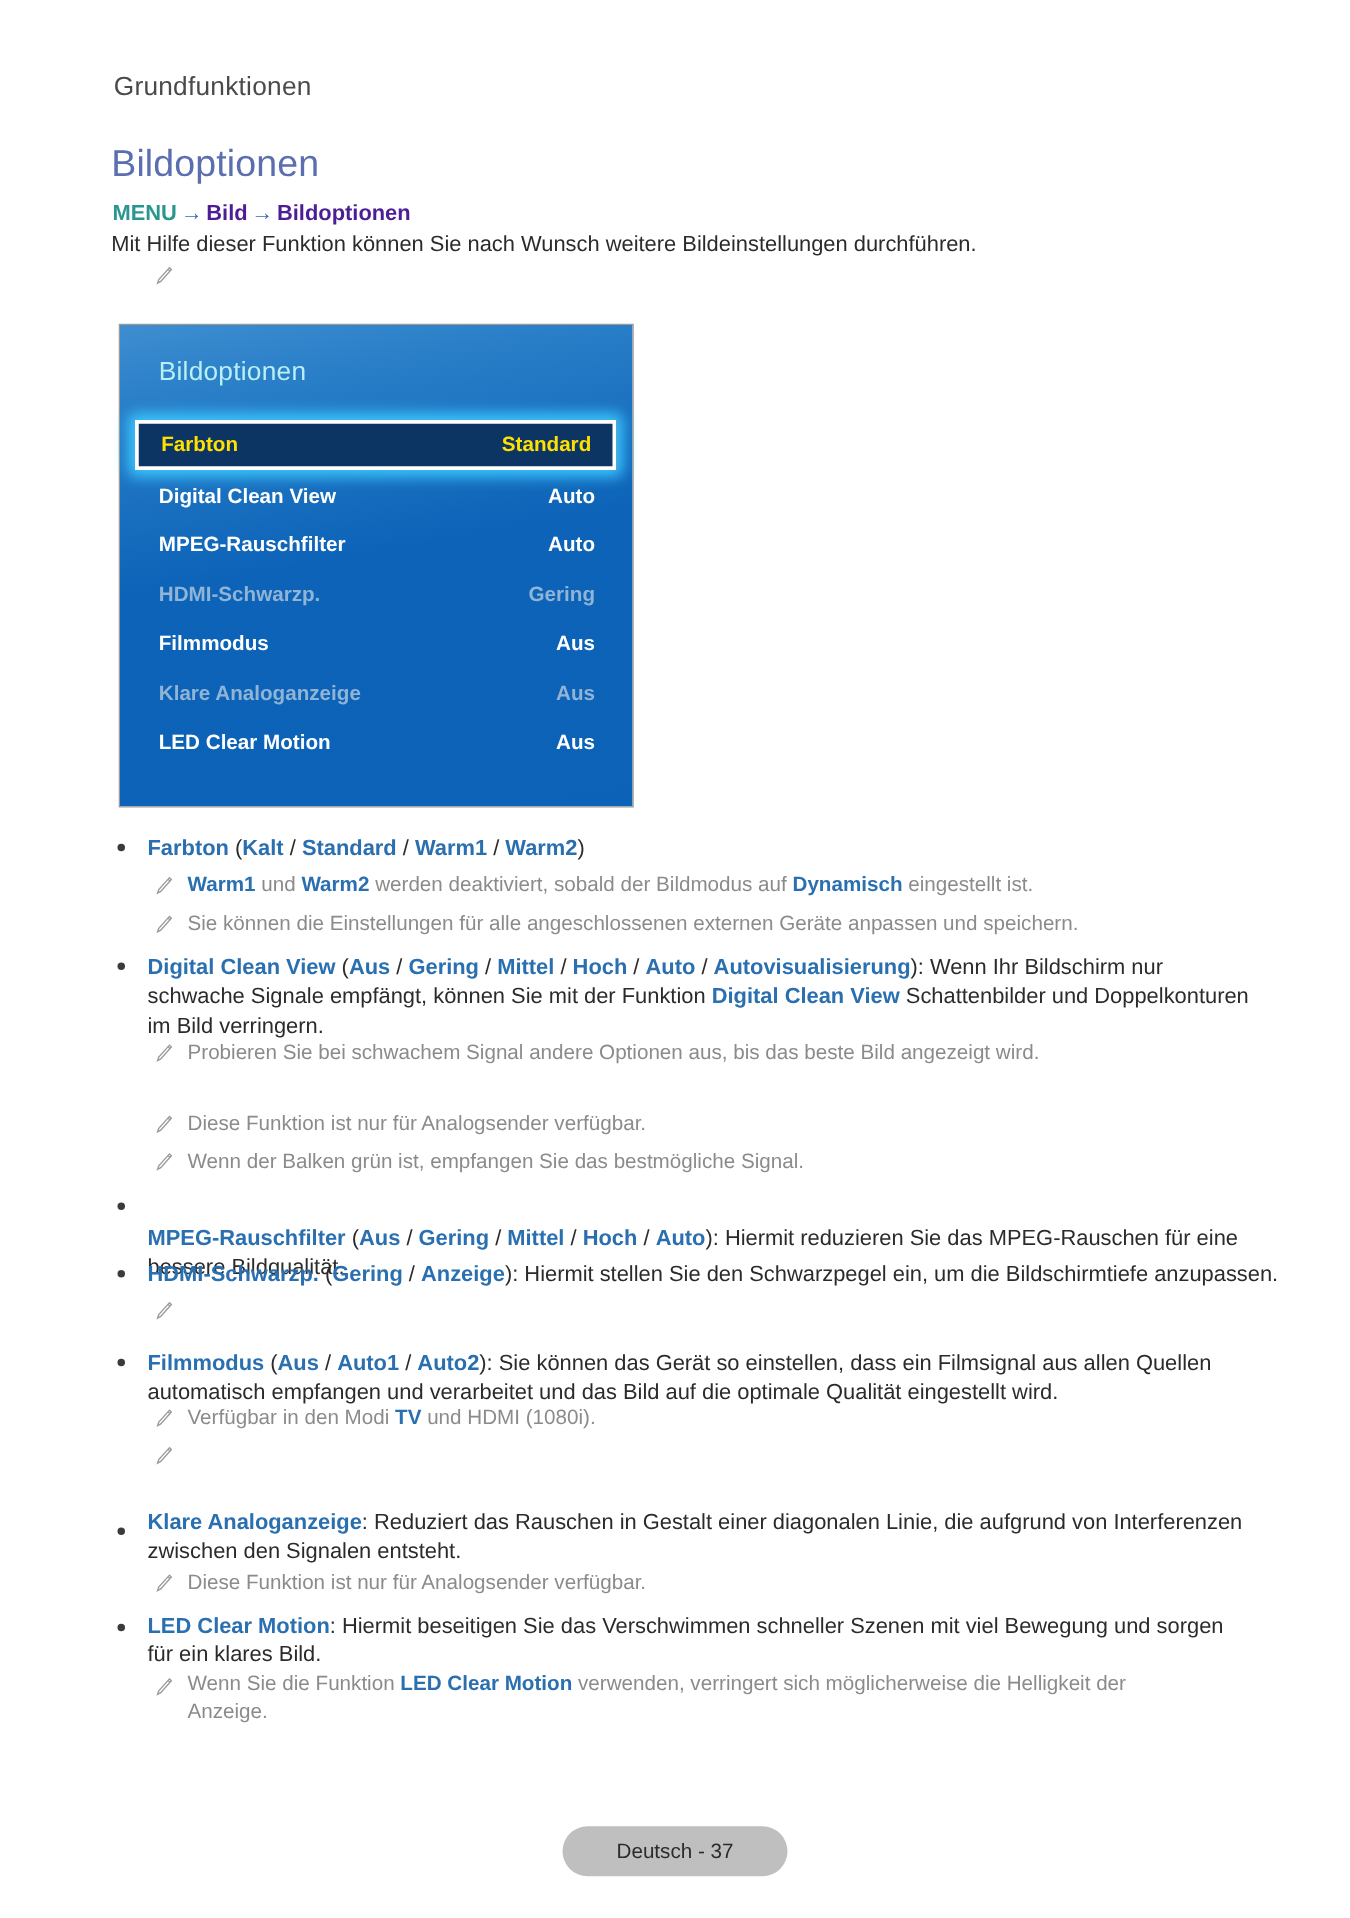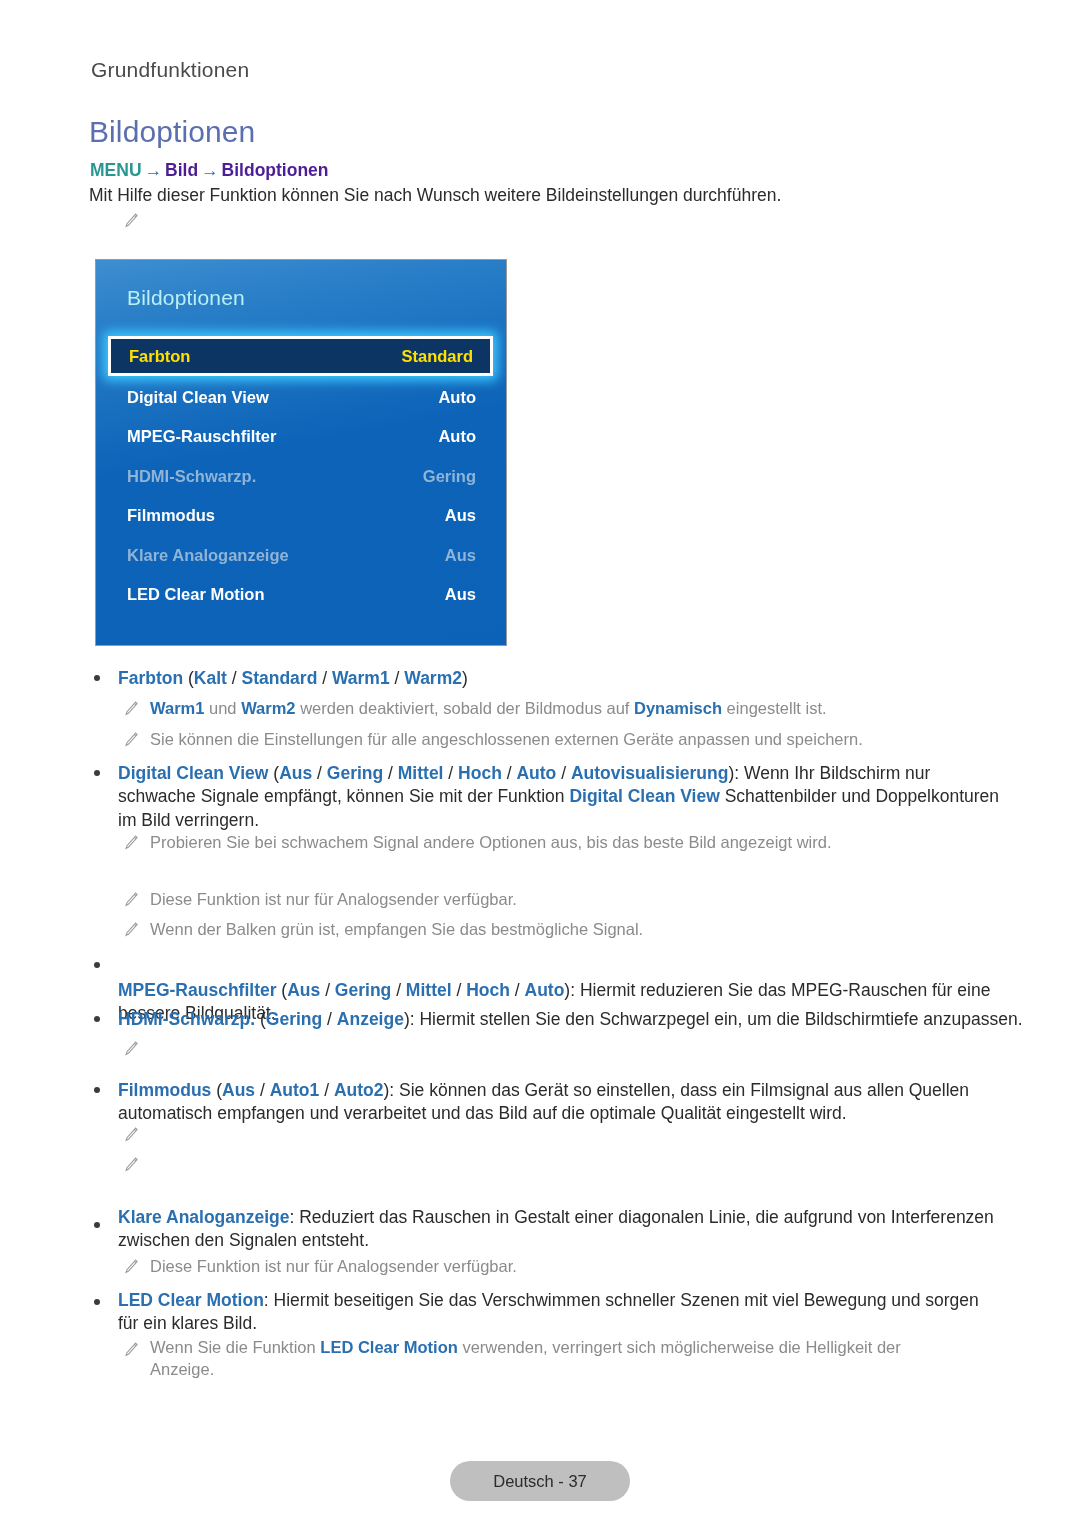--- a/index.html
+++ b/index.html
@@ -322,20 +322,23 @@
   <div class="btext" style="top:1079px;">
     <span class="blue">Filmmodus</span><span> (</span><span class="blue">Aus</span><span> / </span><span class="blue">Auto1</span><span> / </span><span class="blue">Auto2</span><span>): Sie können das Gerät so einstellen, dass ein Filmsignal aus allen Quellen automatisch empfangen und verarbeitet und das Bild auf die optimale Qualität eingestellt wird.</span>
   </div>
 
   <div class="pencil" style="left:124px; top:1127px;">
     <svg width="14" height="16" viewBox="0 0 14 16">
         <path d="M11.6 1.1 L13.1 2.6 L4.6 12.1 L2.1 13.4 L3.0 10.7 Z" fill="none" stroke="#9a9a9a" stroke-width="1.1"></path>
         <path d="M10.4 2.3 L11.9 3.8" stroke="#9a9a9a" stroke-width="1.1"></path>
       </svg>
   </div>
+  <div class="ntext" style="top:1124px;">
+    <span>Verfügbar in den Modi </span><span class="blue">TV</span><span> und HDMI (1080i).</span>
+  </div>
 
   <div class="pencil" style="left:124px; top:1157px;">
     <svg width="14" height="16" viewBox="0 0 14 16">
         <path d="M11.6 1.1 L13.1 2.6 L4.6 12.1 L2.1 13.4 L3.0 10.7 Z" fill="none" stroke="#9a9a9a" stroke-width="1.1"></path>
         <path d="M10.4 2.3 L11.9 3.8" stroke="#9a9a9a" stroke-width="1.1"></path>
       </svg>
   </div>
 
   <div class="bullet-dot" style="left:94px; top:1222px;"></div>
   <div class="btext" style="top:1206px;">

